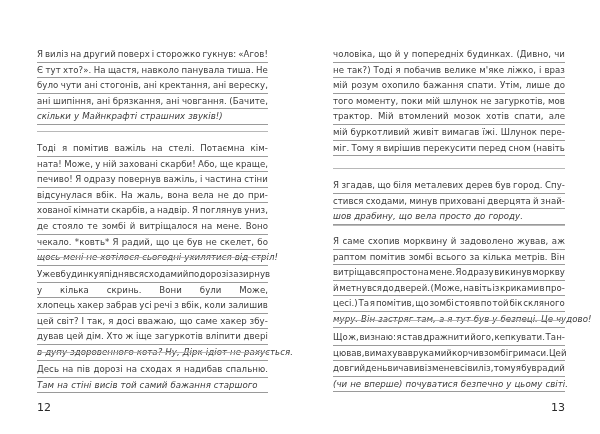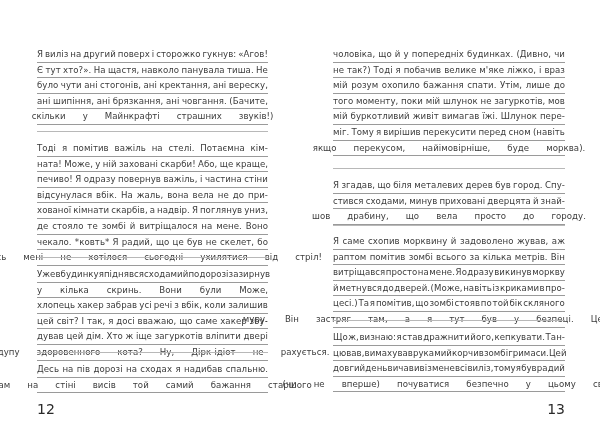--- a/index.html
+++ b/index.html
@@ -9,24 +9,24 @@
   }
   .page { position:absolute; top:0; height:434px; }
   .page.left { left:37px; width:231px; }
   .page.right { left:333px; width:232px; }
   .para { position:absolute; left:0; right:0; }
   .line {
     height:15.6px; line-height:14px; font-size:8.6px; white-space:nowrap;
     border-bottom:1px solid #9a9a9a; display:flex; justify-content:space-between;
     box-sizing:border-box; letter-spacing:0.05px;
   }
-  .line.last { justify-content:center; gap:17px; }
+  .line.last { justify-content:flex-start; gap:3px;font-style:italic; }
   .line span { display:inline-block; }
   .sep { position:absolute; left:0; right:0; height:0; border-top:1px solid #b8b8b8; }
-  .pagenum { position:absolute; top:401px; font-size:14px; color:#2a2a2a; }
+  .pagenum { position:absolute; top:401px; font-size:11px; color:#2a2a2a; }
   .left .pagenum { left:0; }
   .right .pagenum { right:0; }
 </style>
 </head>
 <body>
 
 <div class="page left" id="leftPage">
   <div class="pagenum">12</div>
 <div class="para" style="top: 47px;">
       <div class="line">
@@ -298,44 +298,46 @@
         <span>того</span>
         <span>моменту,</span>
         <span>поки</span>
         <span>мій</span>
         <span>шлунок</span>
         <span>не</span>
         <span>загуркотів,</span>
         <span>мов</span>
       </div>
       <div class="line">
+        <span>трактор.</span>
+        <span>Мій</span>
+        <span>втомлений</span>
+        <span>мозок</span>
+        <span>хотів</span>
+        <span>спати,</span>
+        <span>але</span>
+      </div>
+      <div class="line">
         <span>мій</span>
         <span>буркотливий</span>
         <span>живіт</span>
         <span>вимагав</span>
         <span>їжі.</span>
         <span>Шлунок</span>
         <span>пере-</span>
       </div>
       <div class="line">
         <span>міг.</span>
         <span>Тому</span>
         <span>я</span>
         <span>вирішив</span>
         <span>перекусити</span>
         <span>перед</span>
         <span>сном</span>
         <span>(навіть</span>
-      </div>
-      <div class="line last">
-        <span>якщо</span>
-        <span>перекусом,</span>
-        <span>найімовірніше,</span>
-        <span>буде</span>
-        <span>морква).</span>
       </div>
     </div>
     <div class="para" style="top: 178px;">
       <div class="line">
         <span>Я</span>
         <span>згадав,</span>
         <span>що</span>
         <span>біля</span>
         <span>металевих</span>
         <span>дерев</span>

